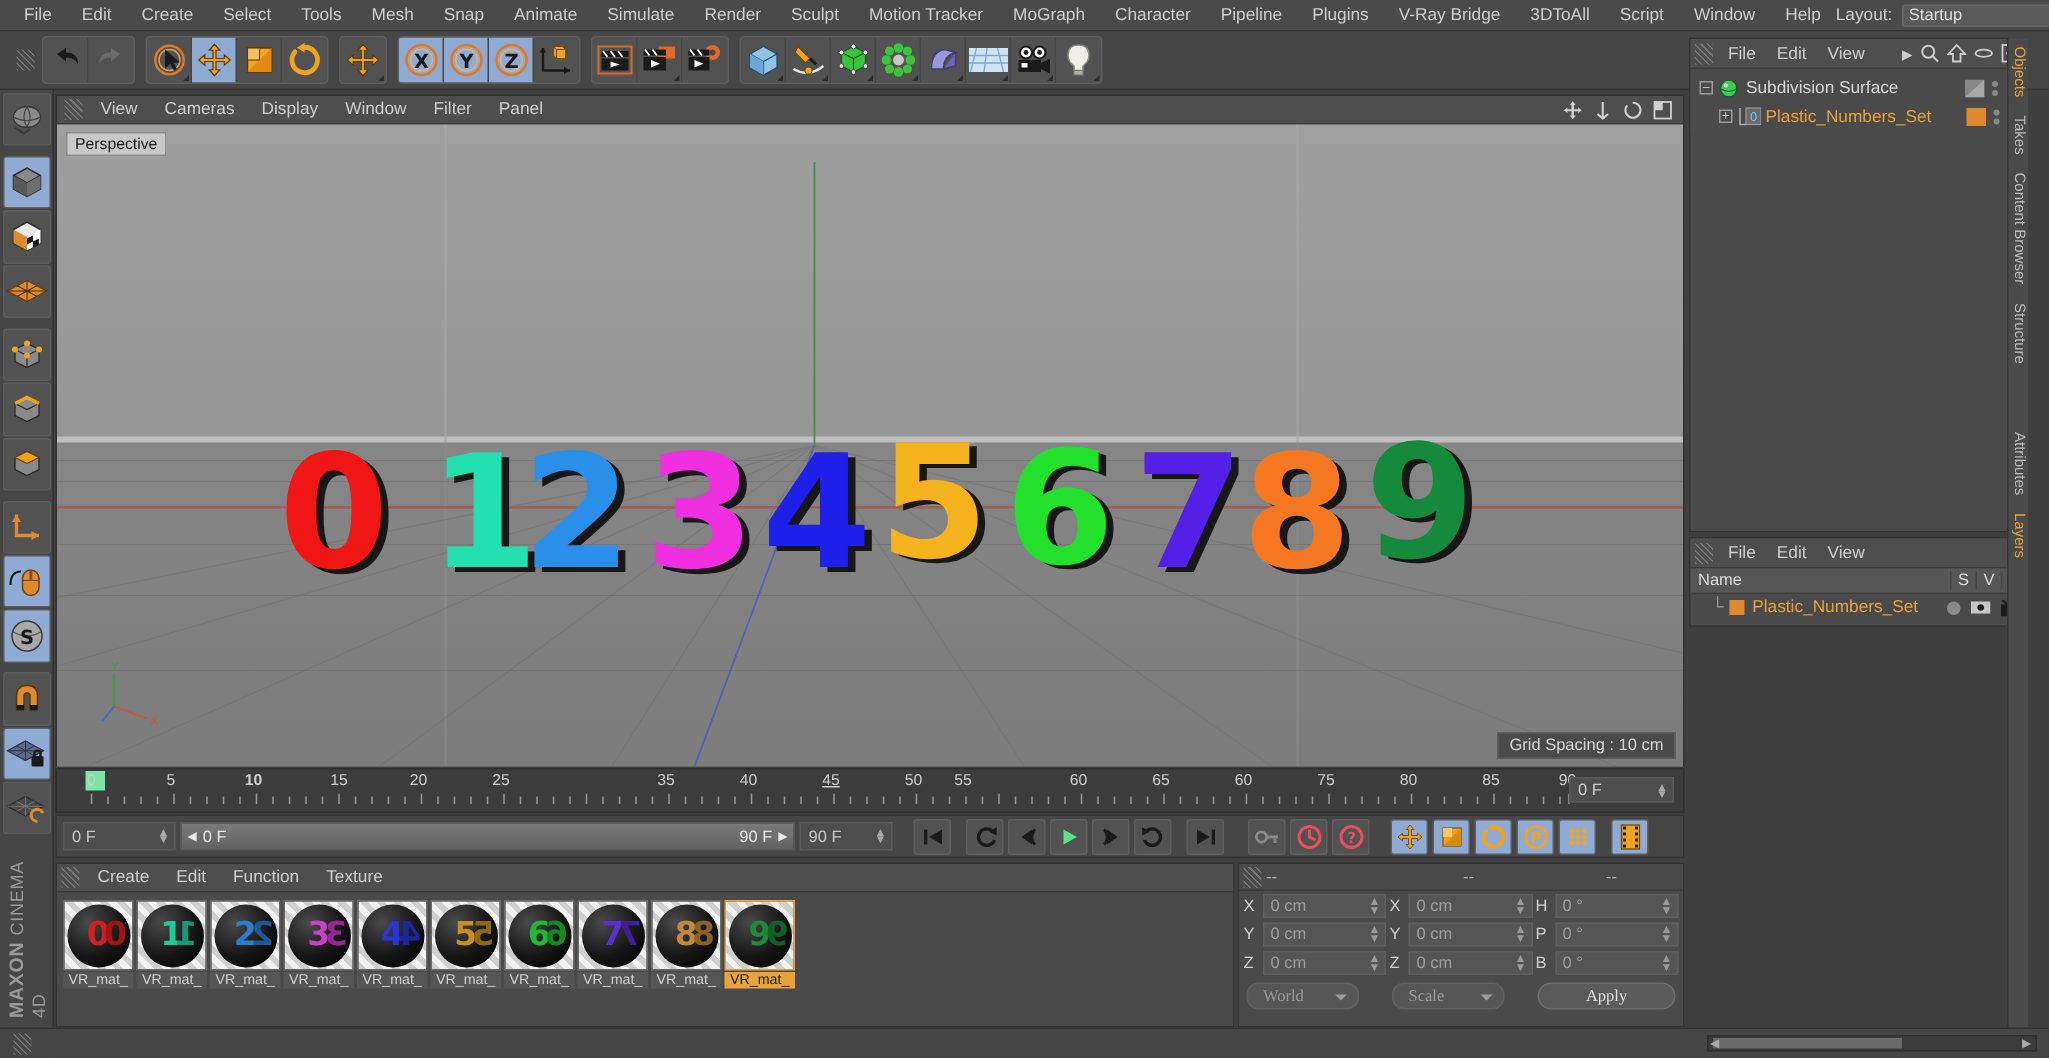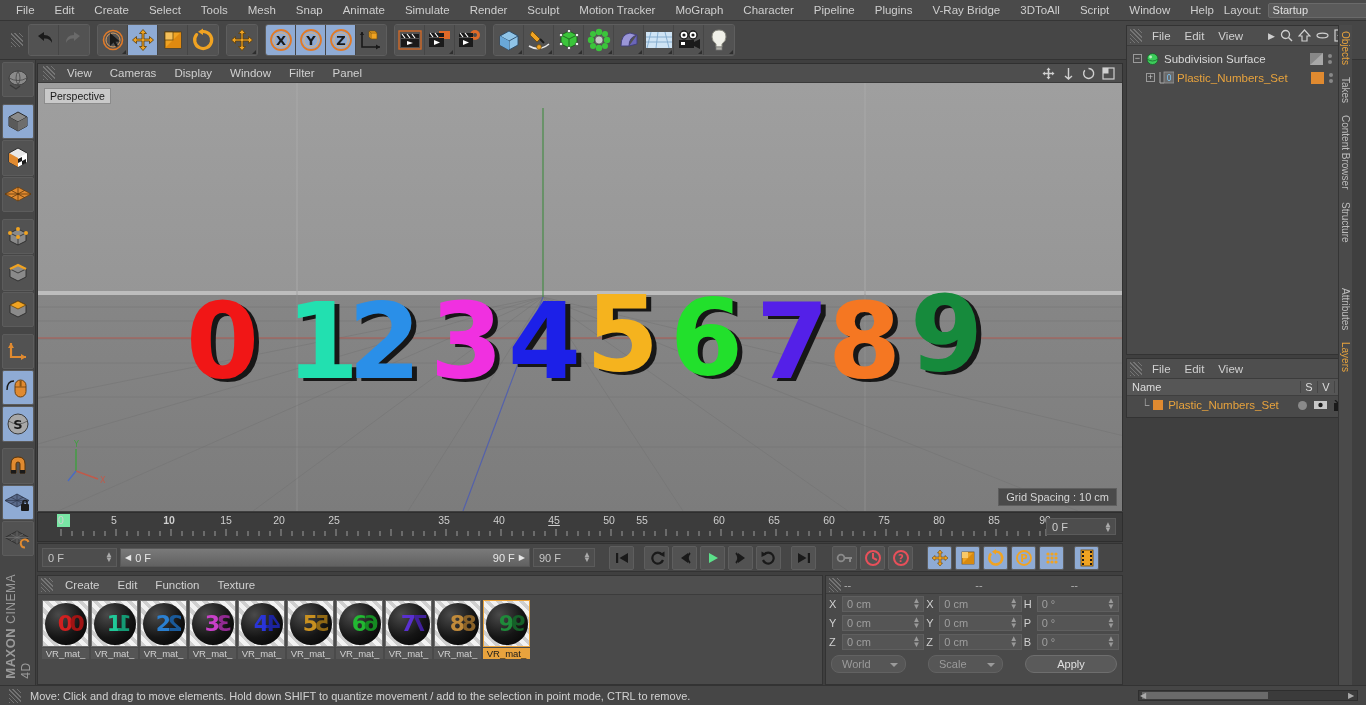--- a/index.html
+++ b/index.html
@@ -130,21 +130,21 @@
   
   .coord { position:absolute; left:825px; top:575px; width:298px; height:110px;
            background:#4a4a4a; border:1px solid #333; }
   .coordhdr { height:18px; display:flex; align-items:center; border-bottom:1px solid #3c3c3c;}
   .coordhdr span { font-size:11px; color:#b0b0b0; }
   .coordrow { display:flex; align-items:center; height:19px; padding:0 3px; gap:2px; }
   .axlabel { width:11px; font-size:11px; color:#d0d0d0; text-align:left; }
   .cfield { flex:1; height:16px; background:#555; border:1px solid #5f5f5f; display:flex;
             align-items:center; padding-left:4px; font-size:11px; color:#9f9f9f; position:relative;}
   .cfield .sp { position:absolute; right:3px; top:1px; font-size:8px; color:#9a9a9a; line-height:6px;}
-  .coordbtns { display:flex; gap:22px; padding:4px 5px 0 5px; }
+  .coordbtns { display:flex; gap:22px; padding:4px 5px 0 5px;font-family:Liberation Serif, serif; }
   .cdrop { flex:1; height:18px; background:#565656; border:1px solid #626262; border-radius:8px;
            display:flex; align-items:center; padding-left:10px; font-size:11px; color:#9b9b9b;
            position:relative;}
   .cdrop .cv { position:absolute; right:7px; top:7px; width:0;height:0;
     border-left:4px solid transparent;border-right:4px solid transparent;border-top:4px solid #9b9b9b; }
   .applybtn { width:92px; height:18px; background:#5a5a5a; border:1px solid #6e6e6e;
               border-radius:9px; display:flex; align-items:center; justify-content:center;
               font-size:11px; color:#e0e0e0; }
 
   
@@ -1200,21 +1200,20 @@
       <div class="docktab">Content Browser</div>
       <div class="docktab">Structure</div>
       <div style="height:34px;"></div>
       <div class="docktab">Attributes</div>
       <div class="docktab active">Layers</div>
     </div>
   </div>
 
   <div class="statusbar">
     <div class="grip"></div>
-    <div class="statustext">Move: Click and drag to move elements. Hold down SHIFT to quantize movement / add to the selection in point mode, CTRL to remove.</div>
     <div class="sbscroll">
       <div class="thumb"></div>
       <span class="sbarrow" style="left:1px; color:#aaa; font-size:8px; line-height:7px;">◀</span>
       <span class="sbarrow" style="right:1px; color:#aaa; font-size:8px; line-height:7px;">▶</span>
     </div>
   </div>
 
 </div>
 
 </body></html>

